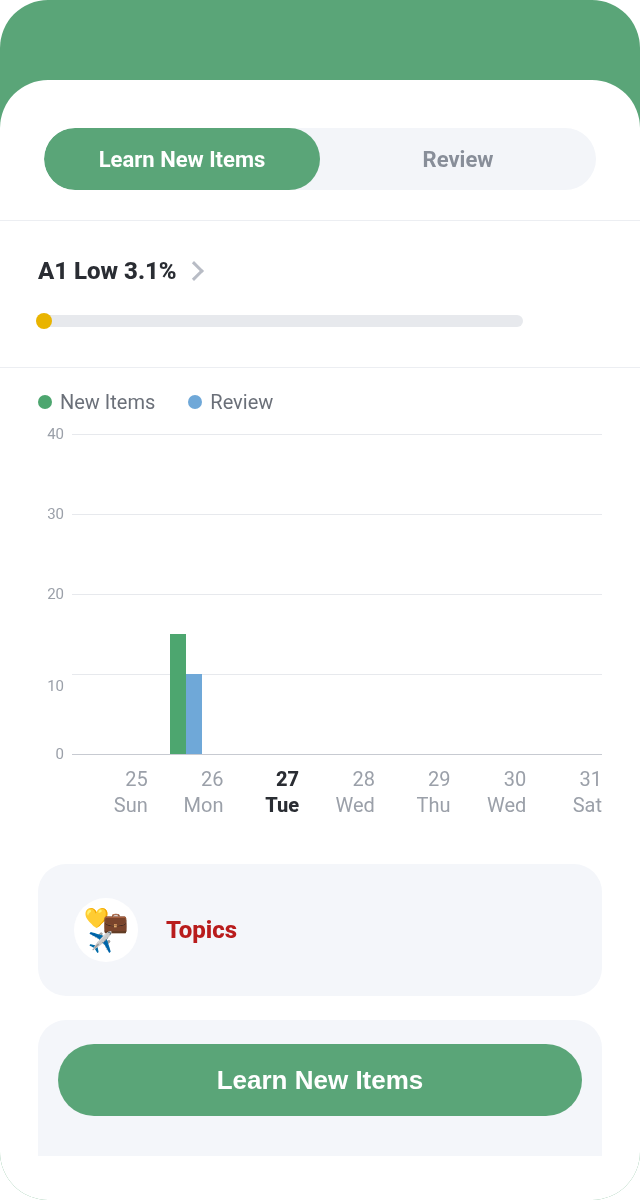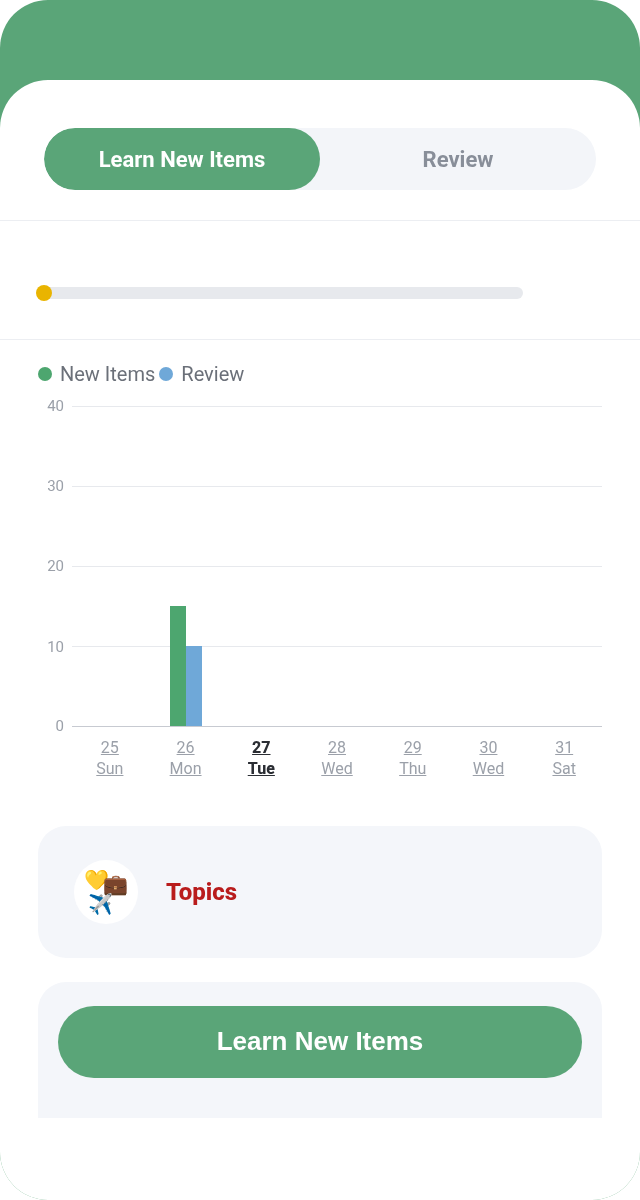--- a/index.html
+++ b/index.html
@@ -71,21 +71,21 @@
       position: absolute;
       left: 0; top: 50%;
       transform: translate(-2px, -50%);
       width: 16px; height: 16px;
       border-radius: 50%;
       background: #e9b400;
     }
     
     .chart-section { padding: 22px 38px 10px; }
     .chart-header { display: flex; align-items: center; justify-content: space-between; }
-    .legend { display: flex; align-items: center; gap: 4px; justify-content: space-between; }
+    .legend { display: flex; align-items: center; gap: 33px; justify-content: space-between; }
     .lg-item { display: flex; align-items: center; gap: 8px; font-size: 20px; color: #6b7079; }
     .dot { width: 14px; height: 14px; border-radius: 50%; }
     .dot.green { background: #4da66f; }
     .dot.blue  { background: #6fa8d8; }
     .month-nav { display: flex; align-items: center; gap: 16px; }
     .chev-btn {
       font-size: 28px; font-weight: 900; line-height: 1;
       color: #2a2d33; cursor: pointer; user-select: none;
       padding: 4px 6px;
     }
@@ -130,23 +130,22 @@
       width: 16px;
     }
     .bar.green { background: #4da66f; left: calc(50% - 16px); }
     .bar.blue  { background: #6fa8d8; left: 50%; }
     .x-axis {
       margin-top: 12px;
       margin-left: 34px;
       display: flex;
     }
     .x-label {
-      flex: 1; text-align: center; font-size: 16px; color: #9ba0a9;
+      flex: 1; text-align: right; font-size: 20px; color: #9ba0a9;
       line-height: 1.3;
-      text-decoration: underline;
     }
     .x-label .day { display: block; }
     .x-label .dow { display: block; }
     .x-label.active { color: #2a2d33; font-weight: 800; }
     
     .topics-card {
       margin: 36px 38px 0;
       background: #f4f6fa;
       border-radius: 28px;
       display: flex;
@@ -203,20 +202,24 @@
         </div>
         <div class="tab">
           <span>Review</span>
         </div>
       </div>
     </div>
 
     <div class="divider"></div>
 
     <div class="level-section">
+      <div class="level-row">
+        <span class="level-text">A1 Low 3.1%</span>
+        <span class="chev-small"></span>
+      </div>
       <div class="progress-bar">
         <div class="progress-knob"></div>
       </div>
     </div>
 
     <div class="divider"></div>
 
     <div class="chart-section">
       <div class="chart-header">
         <div class="legend">
@@ -228,21 +231,21 @@
             <span class="dot blue"></span>
             <span>Review</span>
           </div>
         </div>
       </div>
 
       <div class="chart-wrap">
         <div class="chart-area" id="chart-area">
           <div class="y-axis" id="y-axis">
               <div class="y-tick" style="top: 320px;">0</div>
-              <div class="y-tick" style="top: 241px;">10</div>
+              <div class="y-tick" style="top: 252px;">10</div>
               <div class="y-tick" style="top: 160px;">20</div>
               <div class="y-tick" style="top: 80px;">30</div>
               <div class="y-tick" style="top: 0px;">40</div>
             </div>
           <div class="gridlines" id="gridlines">
               <div class="gridline axis" style="top: 320px;"></div>
               <div class="gridline" style="top: 240px;"></div>
               <div class="gridline" style="top: 160px;"></div>
               <div class="gridline" style="top: 80px;"></div>
               <div class="gridline" style="top: 0px;"></div>

